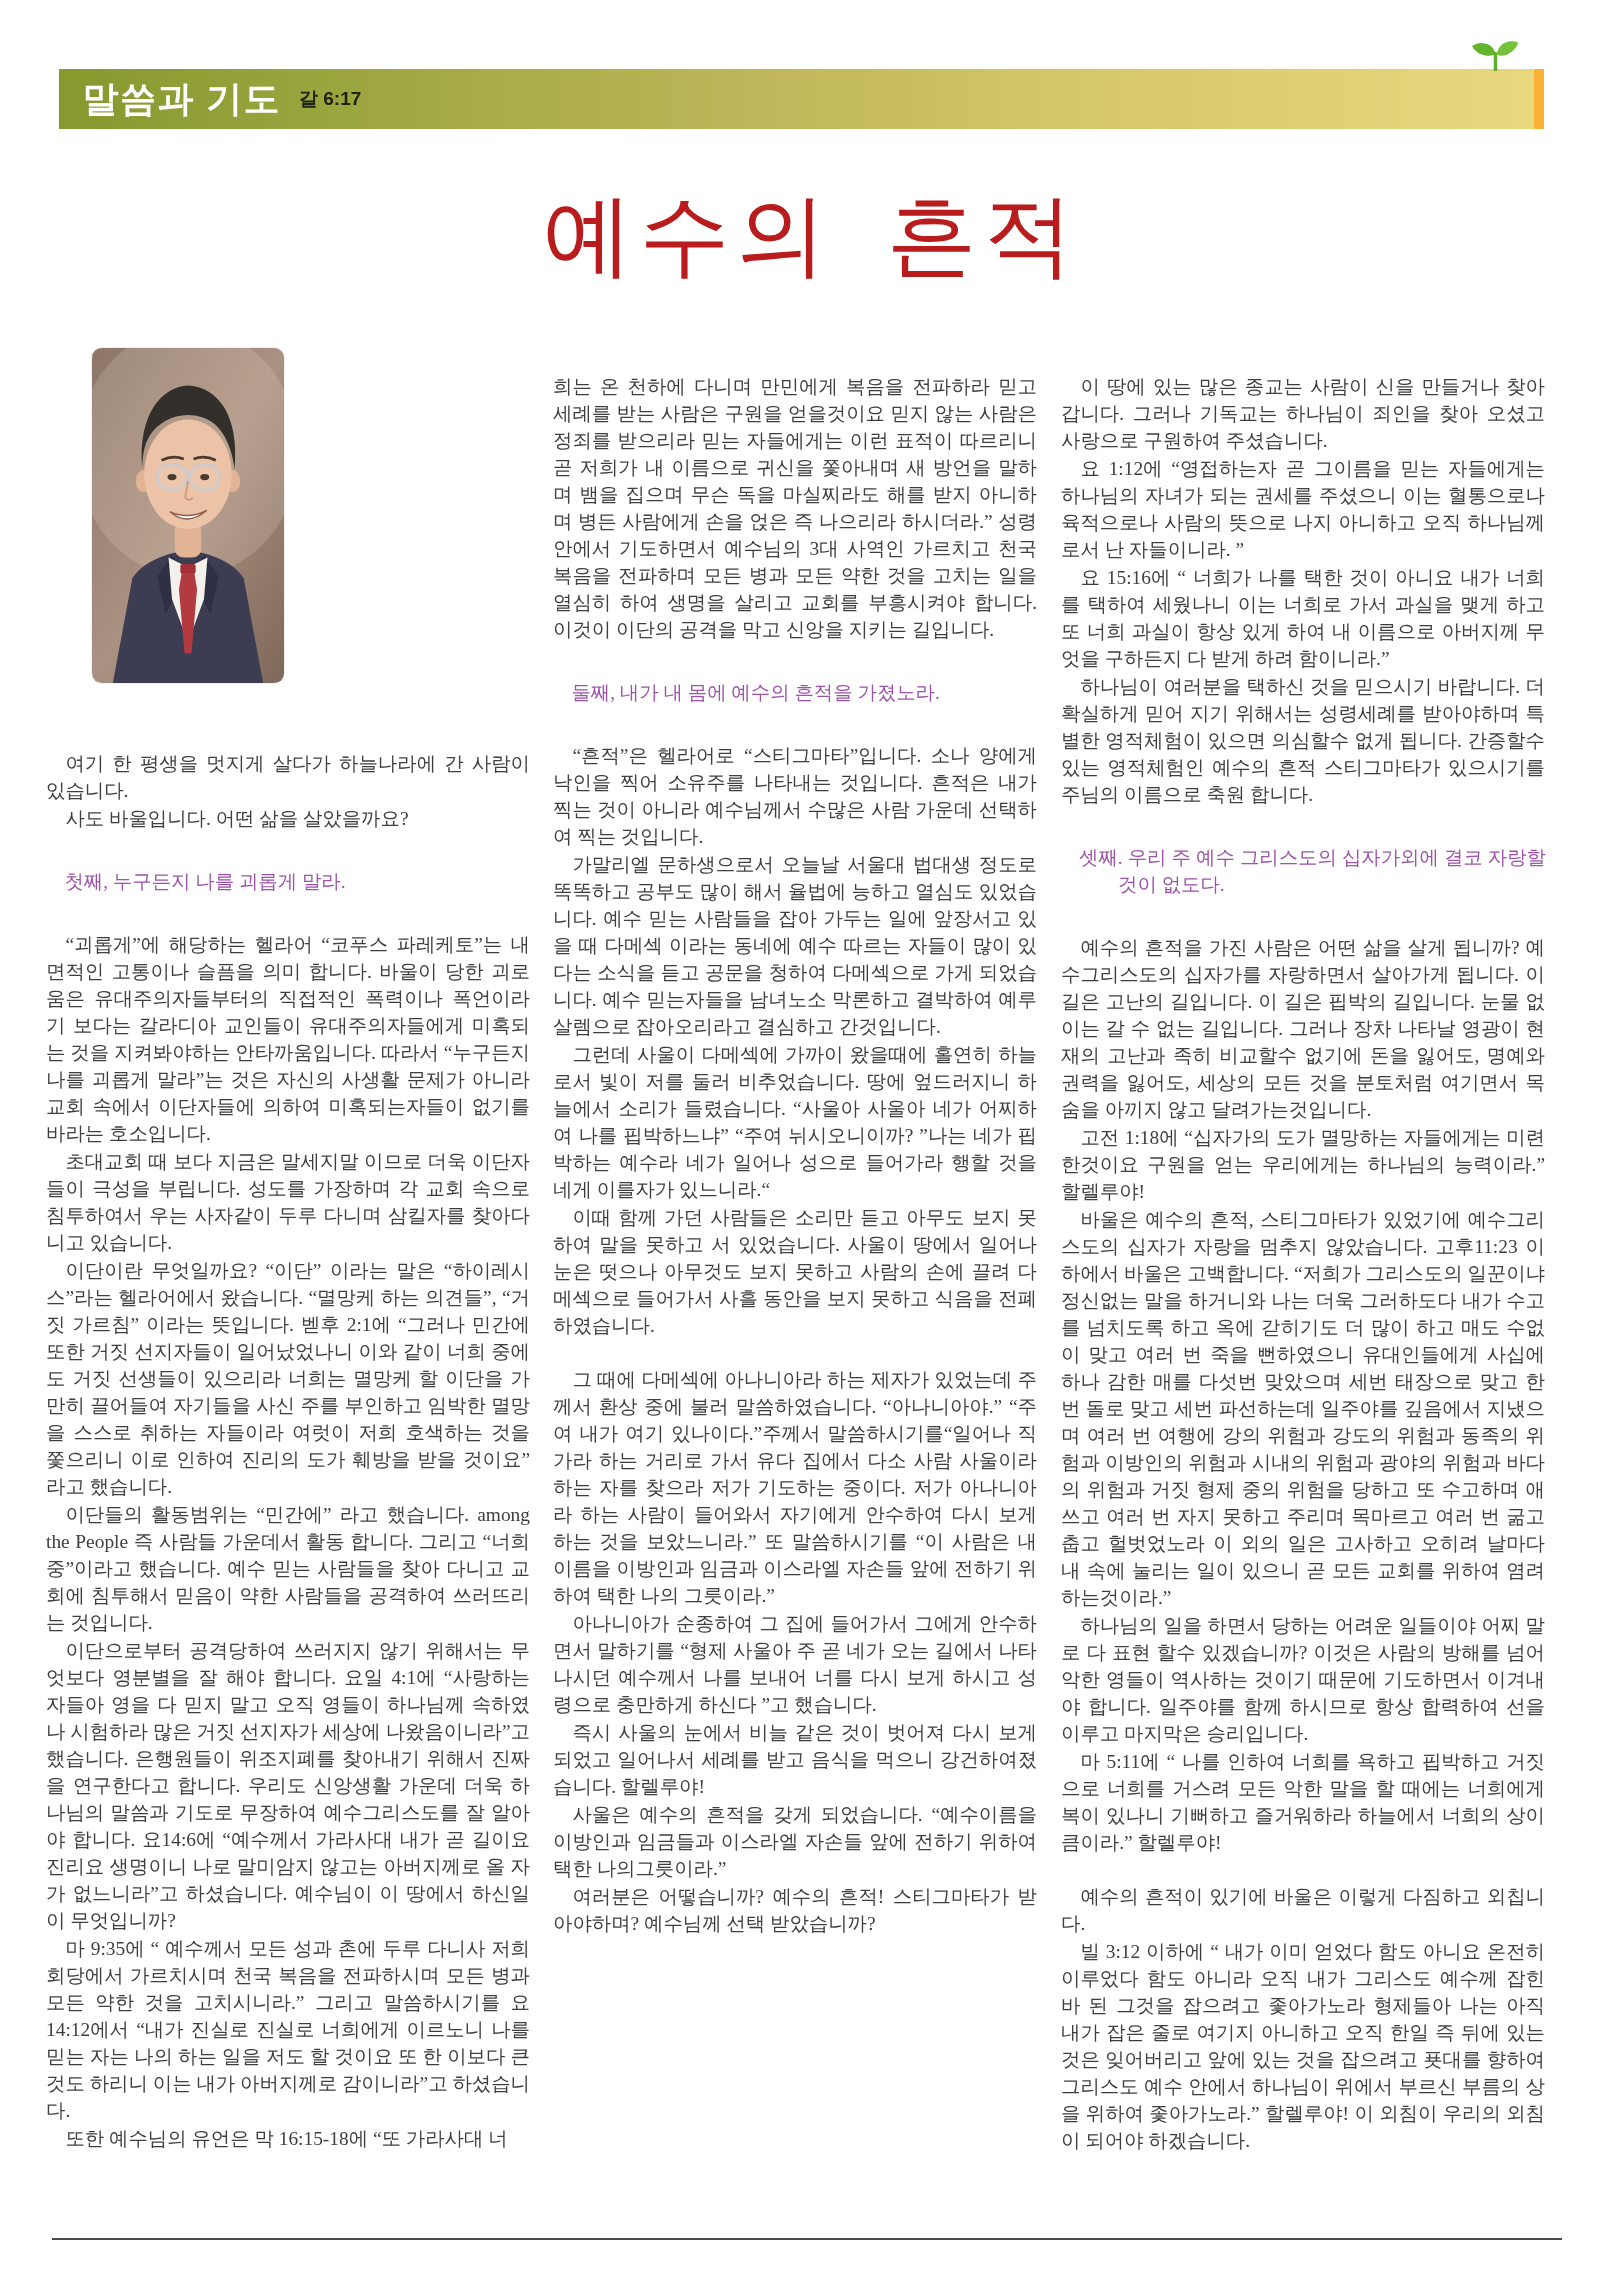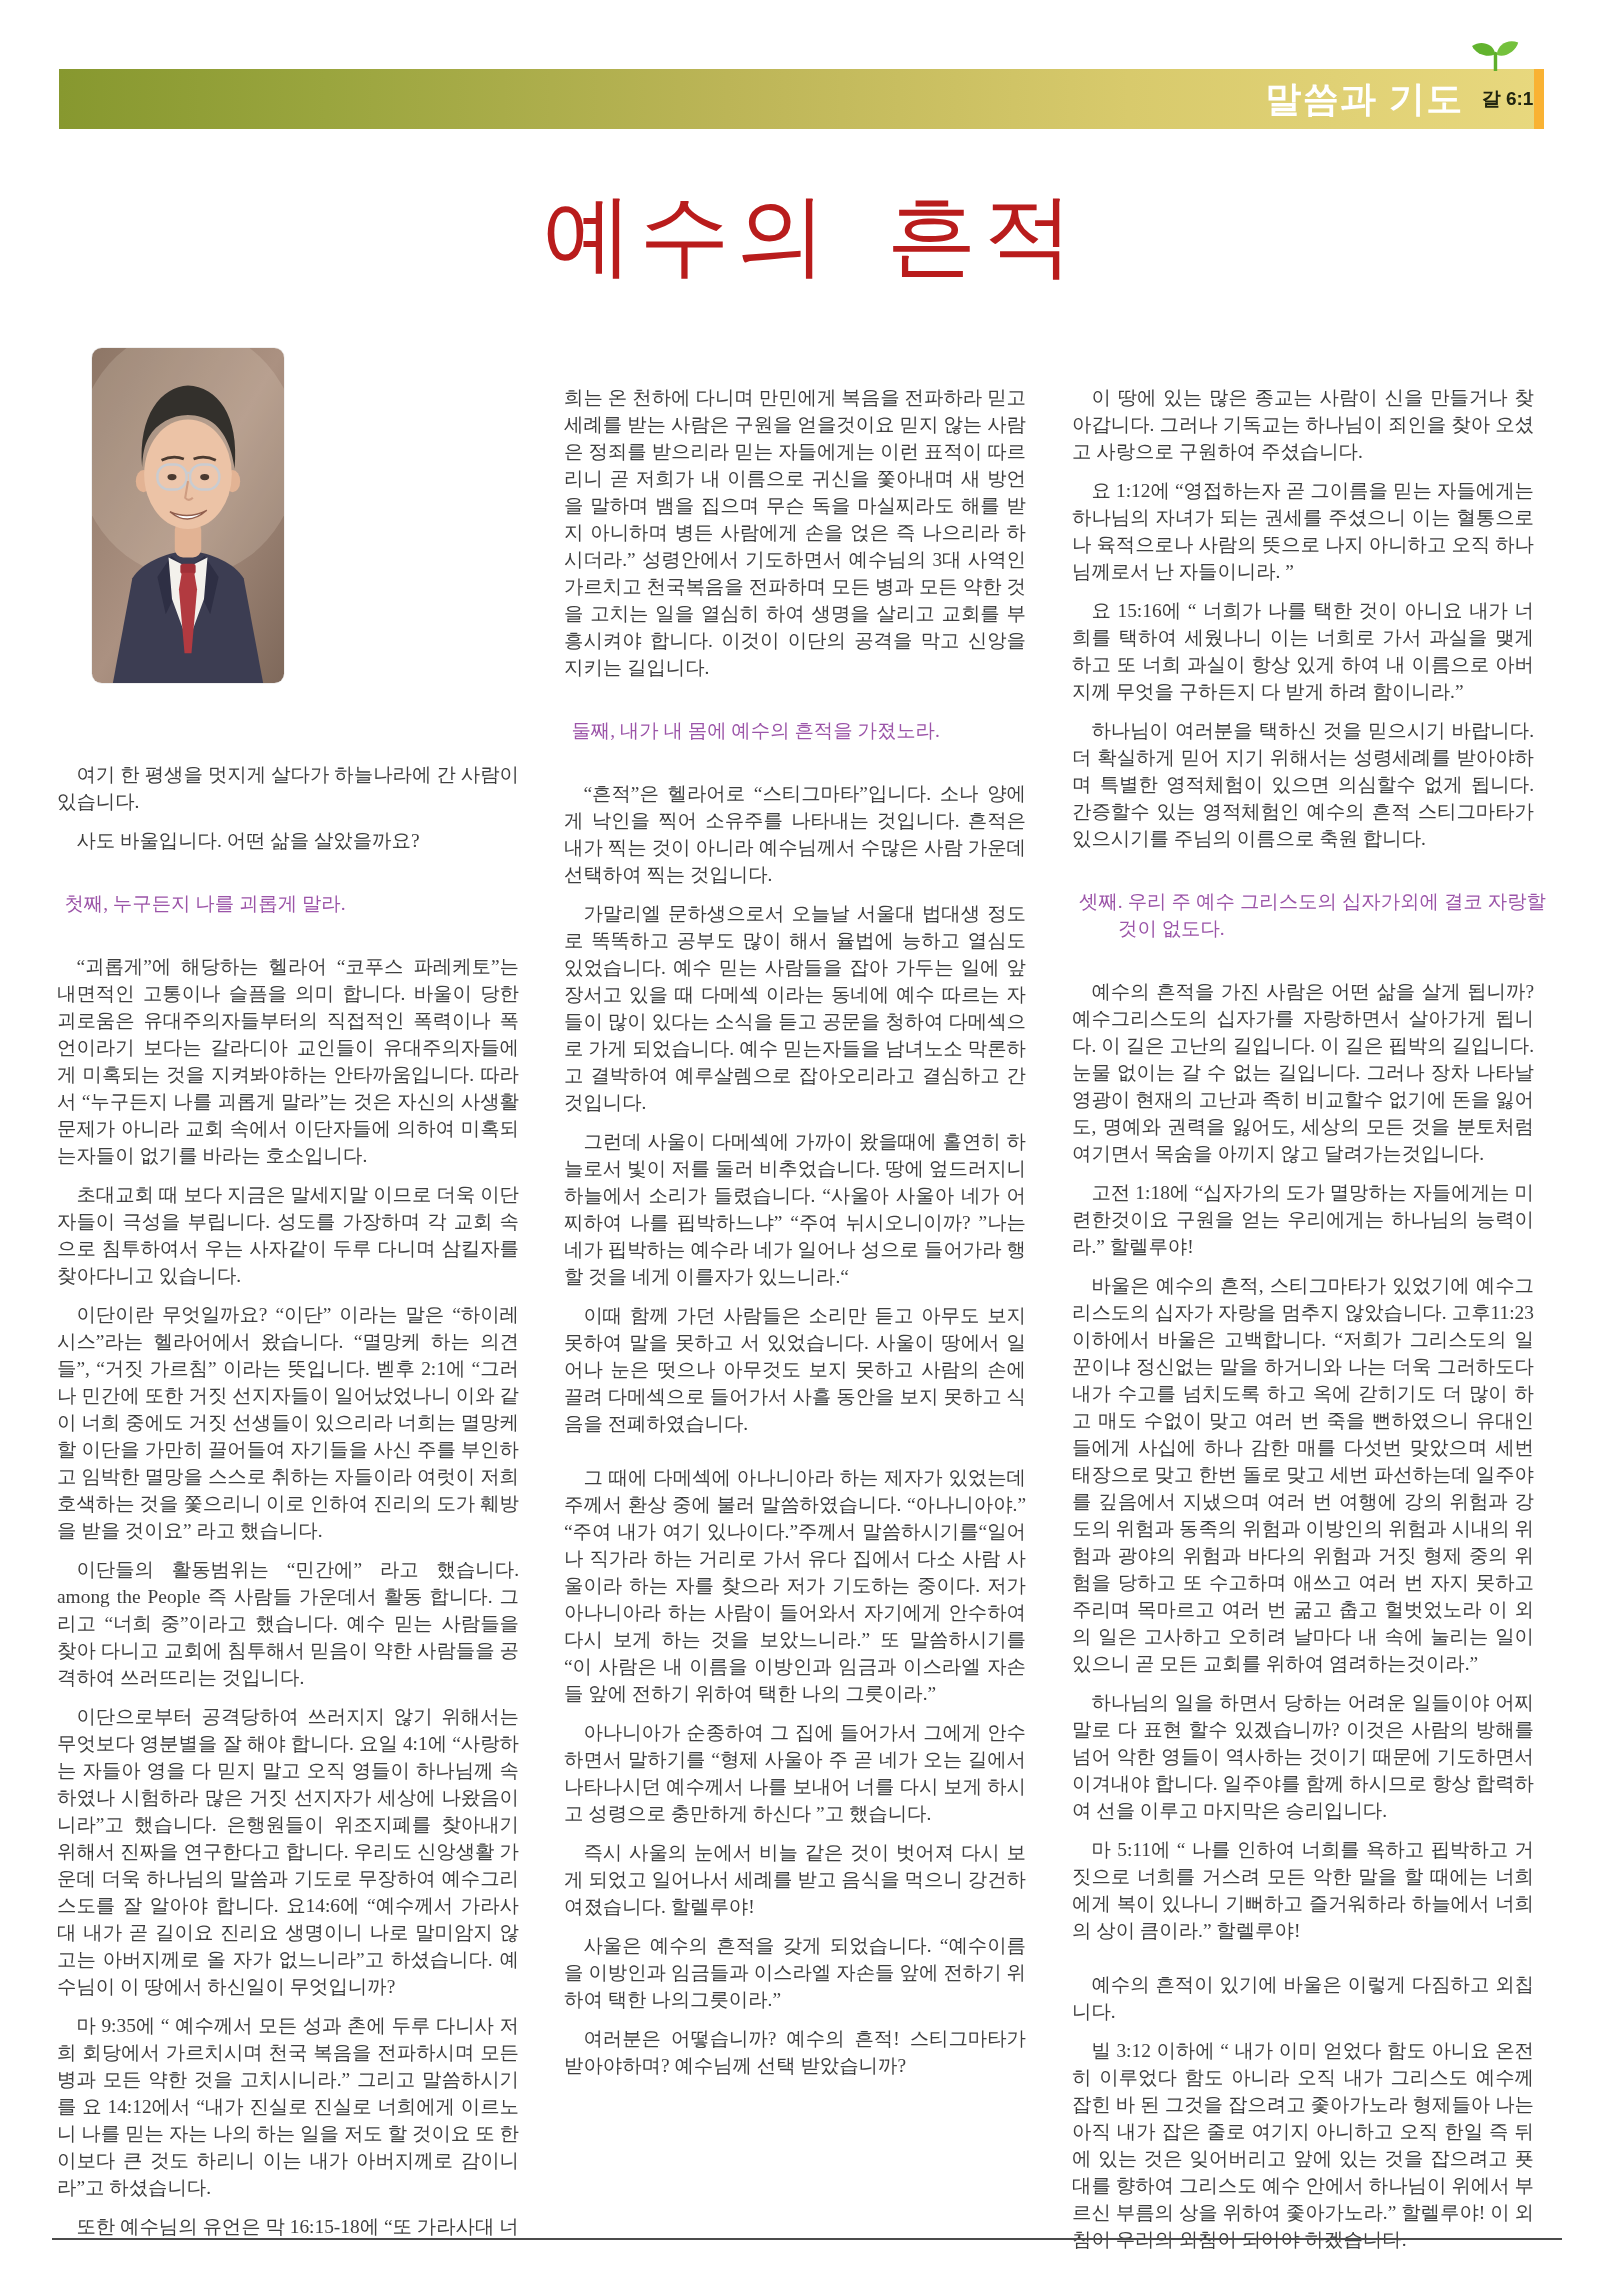--- a/index.html
+++ b/index.html
@@ -3,21 +3,21 @@
 <meta charset="utf-8">
 <style>
   html,body{margin:0;padding:0;background:#ffffff;}
   body{width:1623px;height:2295px;position:relative;font-family:"Liberation Serif","DejaVu Serif",serif;}
   .page{position:absolute;left:0;top:0;width:1623px;height:2295px;overflow:hidden;background:#ffffff;}
 
   
   .header-bar{
     position:absolute;left:59px;top:69px;width:1485px;height:60px;
     background:linear-gradient(90deg,#87982f 0%,#9aa53e 18%,#bcb557 45%,#d8ca6c 72%,#e8d87e 100%);
-    display:flex;align-items:center;justify-content:flex-end;
+    display:flex;align-items:center;
   }
   .header-cap{position:absolute;right:0;top:0;width:10.4px;height:60px;background:#f9b233;}
   .header-title{margin-left:23.6px;font-family:"Liberation Sans","DejaVu Sans",sans-serif;font-weight:bold;font-size:36px;color:#ffffff;letter-spacing:1.4px;}
   .header-ref{margin-left:18px;font-family:"Liberation Sans","DejaVu Sans",sans-serif;font-weight:bold;font-size:19px;color:#20240f;}
   .sprout{position:absolute;left:1470px;top:39px;width:51px;height:32px;}
 
   
   .main-title{
     position:absolute;left:0;top:175px;width:1623px;margin:0;text-align:center;
     font-size:90px;font-weight:normal;color:#b91c1c;letter-spacing:7px;word-spacing:23.6px;
@@ -29,21 +29,21 @@
   .author{position:absolute;left:305px;top:527px;font-family:"Liberation Sans","DejaVu Sans",sans-serif;color:#1d1d1d;}
   .author-name{font-size:29px;letter-spacing:5.6px;}
   .author-title{font-size:19px;margin-left:7px;color:#2a2a2a;}
   .author-roles{margin-top:30.5px;font-size:18px;line-height:26px;color:#1f1f1f;}
 
   
   .col{position:absolute;width:486px;font-size:19.4px;line-height:27px;color:#3e3e3e;text-align:justify;}
   .col1{left:45px;top:749px;}
   .col2{left:552px;top:372px;}
   .col3{left:1060px;top:372px;}
-  .col p{margin:12px;text-indent:19.4px;}
+  .col p{margin:1px;text-indent:19.4px;}
   .col p.cont{text-indent:0;}
   .col p.subhead{color:#9b54a8;margin:36px 0;}
   .col p.sh-hang{padding-left:58px;text-indent:-39px;}
   .col p.space-before{margin-top:27px;}
 
   .footer-rule{position:absolute;left:52px;top:2238px;width:1510px;height:2.1px;background:#4b4b4b;}
 </style>
 </head>
 <body>
 

